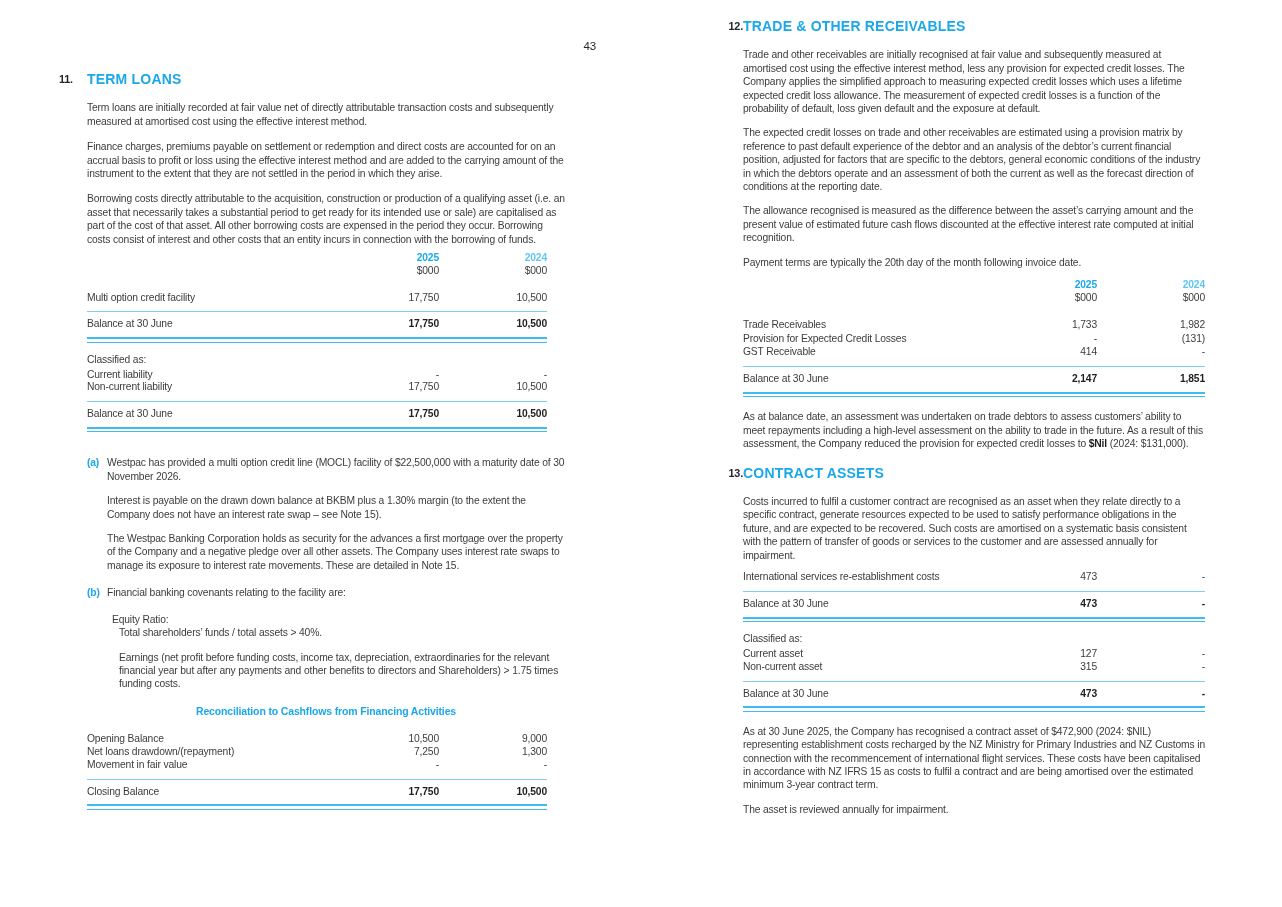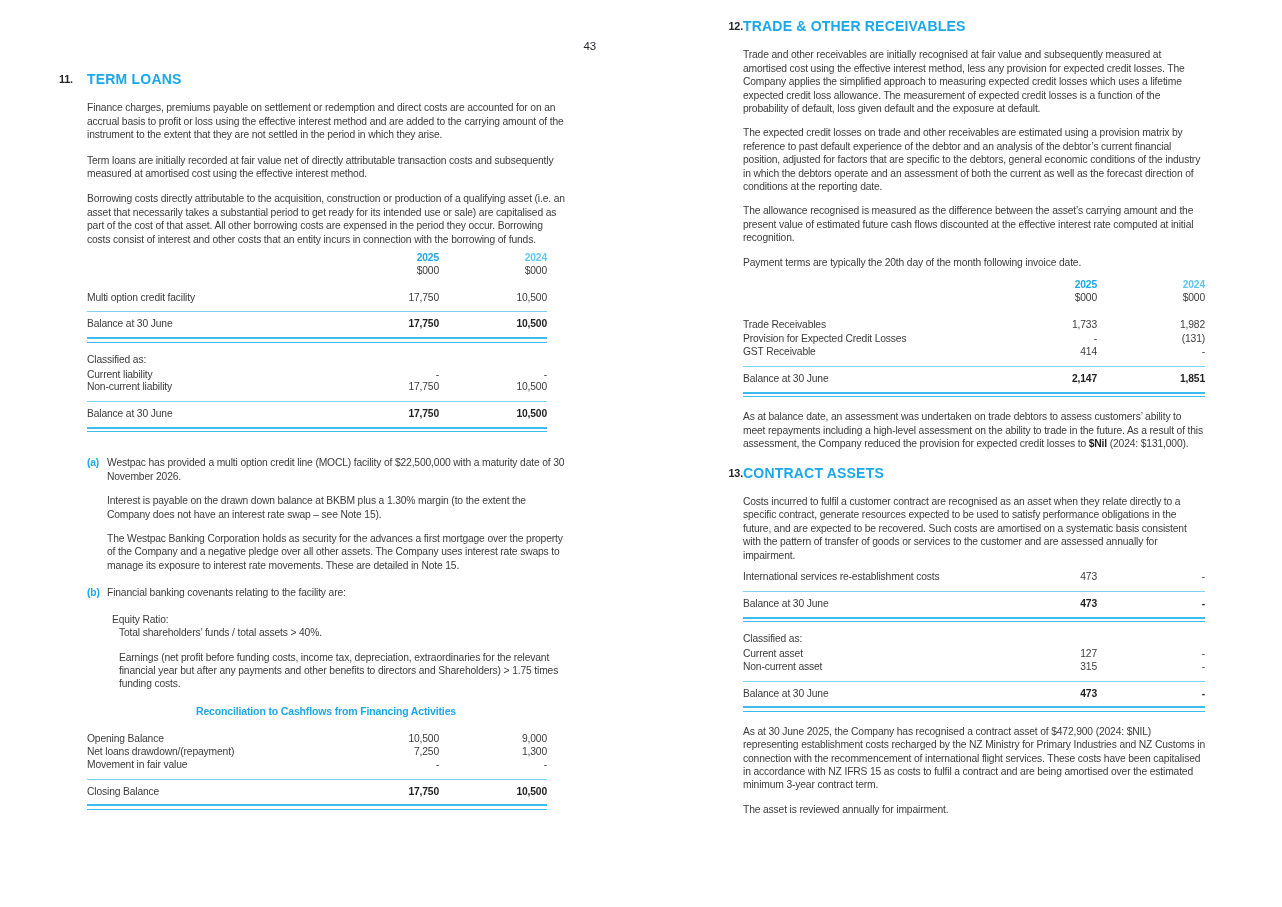--- a/index.html
+++ b/index.html
@@ -49,22 +49,22 @@
 <body>
 
 <div class="page" id="page-left">
   <div class="page-num">43</div>
 
   <div class="section">
     <div class="gutter">11.</div>
     <div class="content">
       <div class="sec-title">TERM LOANS</div>
 
+      <p class="para">Term loans are initially recorded at fair value net of directly attributable transaction costs and subsequently measured at amortised cost using the effective interest method.</p>
       <p class="para">Finance charges, premiums payable on settlement or redemption and direct costs are accounted for on an accrual basis to profit or loss using the effective interest method and are added to the carrying amount of the instrument to the extent that they are not settled in the period in which they arise.</p>
-      <p class="para">Term loans are initially recorded at fair value net of directly attributable transaction costs and subsequently measured at amortised cost using the effective interest method.</p>
       <p class="para tight">Borrowing costs directly attributable to the acquisition, construction or production of a qualifying asset (i.e. an asset that necessarily takes a substantial period to get ready for its intended use or sale) are capitalised as part of the cost of that asset. All other borrowing costs are expensed in the period they occur. Borrowing costs consist of interest and other costs that an entity incurs in connection with the borrowing of funds.</p>
 
       <div class="fin">
         <div class="fr years">
           <span class="lbl"></span>
           <span class="v y25">2025</span>
           <span class="v y24">2024</span>
         </div>
         <div class="fr">
           <span class="lbl"></span>

